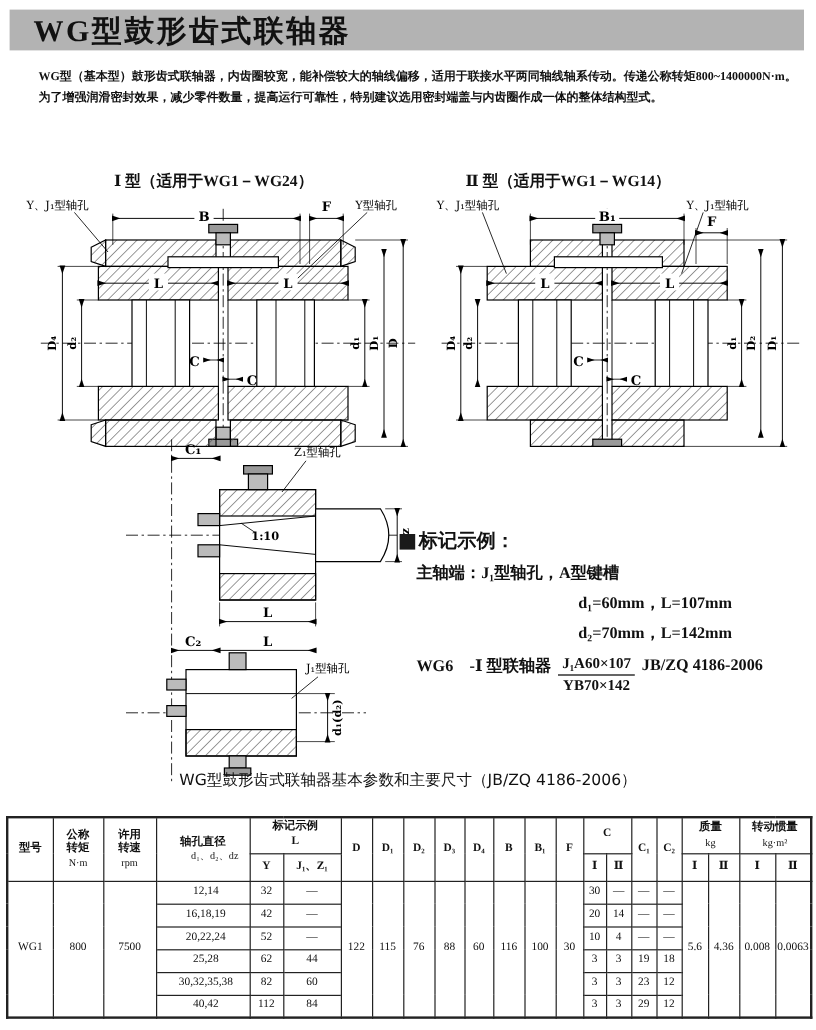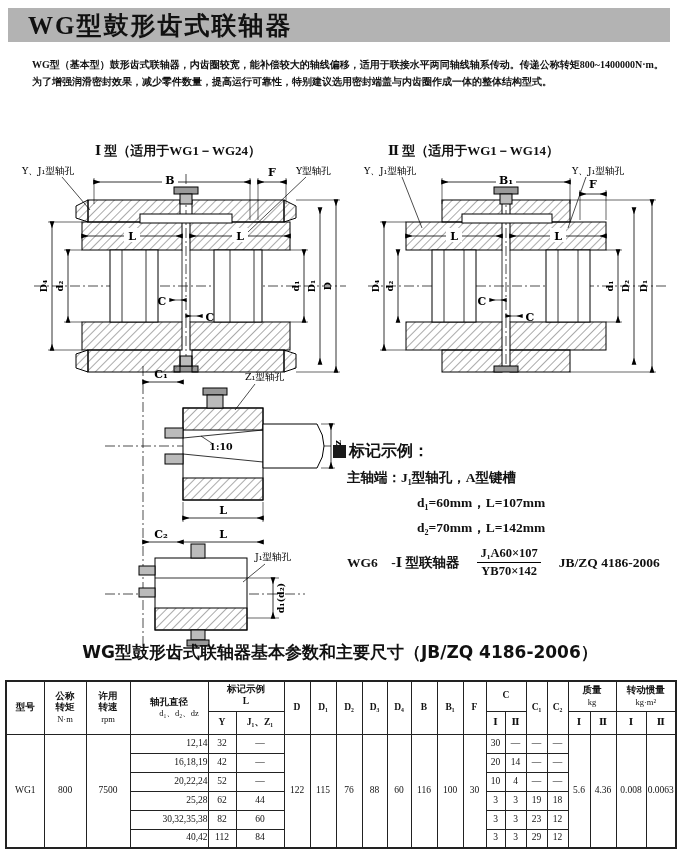--- a/index.html
+++ b/index.html
@@ -28,40 +28,40 @@
   svg text { font-family:"DejaVu Serif","Liberation Serif",serif; fill:#000; }
   .dim  { font-size:11px; font-weight:bold; }
   .dims { font-size:9.5px; font-weight:bold; }
   .lead { font-size:9.5px; }
   
   .marking { position:absolute; left:333px; top:441px; width:342px; font-size:13.5px;
     font-weight:bold; }
   .marking-head { display:flex; align-items:center; font-size:16px; }
   .sq { width:13px; height:13px; background:#1a1a1a; display:inline-block; margin-right:3px; }
   .marking .ln { margin:7px 0 0 14px; }
-  .marking .ind { padding-left:70px; }
-  .mk-last { display:flex; align-items:center; margin:9px 0 0 14px; gap:18px; }
+  .marking .ind { padding-left:70px;text-align:center; }
+  .mk-last { display:flex; align-items:flex-start; margin:9px 0 0 14px; gap:6px; }
   .frac { display:inline-flex; flex-direction:column; text-align:center; font-size:12.5px; }
   .frac-top { border-bottom:1.4px solid #000; padding:0 3px 1px; }
   .frac-bot { padding-top:1px; }
   
   .tbl-title { position:absolute; top:641px; left:0; width:680px; text-align:center;
-    font-size:17px; font-weight:bold; font-family:"DejaVu Sans","Liberation Sans",sans-serif; }
+    font-size:13px; font-weight:normal; font-family:"DejaVu Sans","Liberation Sans",sans-serif; }
   .tbl-wrap { position:absolute; left:5px; top:680px; width:670px; }
   table { border-collapse:collapse; width:670px; table-layout:fixed; border:2px solid #222; }
   th,td { border:1px solid #222; text-align:center; vertical-align:middle;
     font-size:9.5px; padding:0; overflow:hidden; line-height:1.25; }
   th { font-weight:bold; }
   .unit { font-size:8.5px; font-weight:normal; display:block; }
   .sub  { font-size:8.5px; font-weight:normal; display:block;padding-left:20px; }
   th span { display:block; }
   tr.h1 th { height:30px; }
   tr.h2 th { height:23px; }
   tbody tr { height:19px; }
-  td.bore { text-align:right; padding-left:5px; }
+  td.bore { text-align:center; padding-left:5px; }
 </style>
 </head>
 <body>
 
 <div class="page">
 
   <div class="banner">
     <span class="banner-title">WG型鼓形齿式联轴器</span>
   </div>
 

